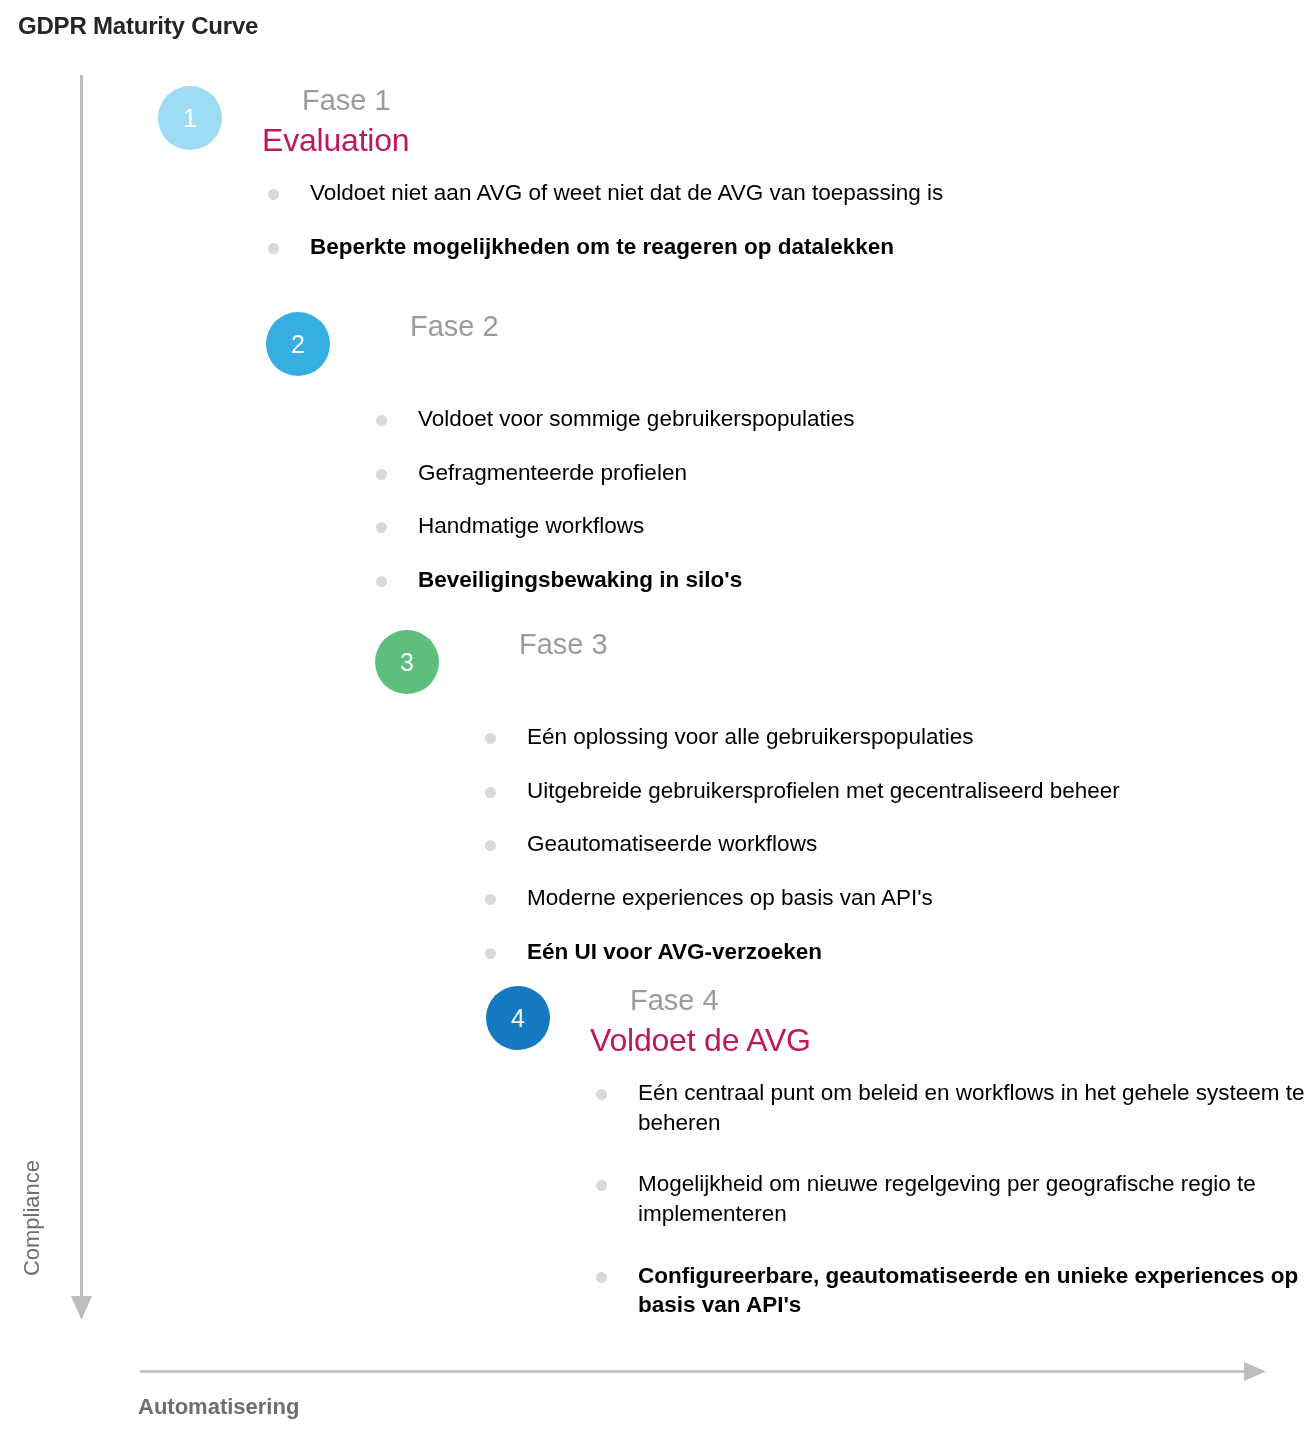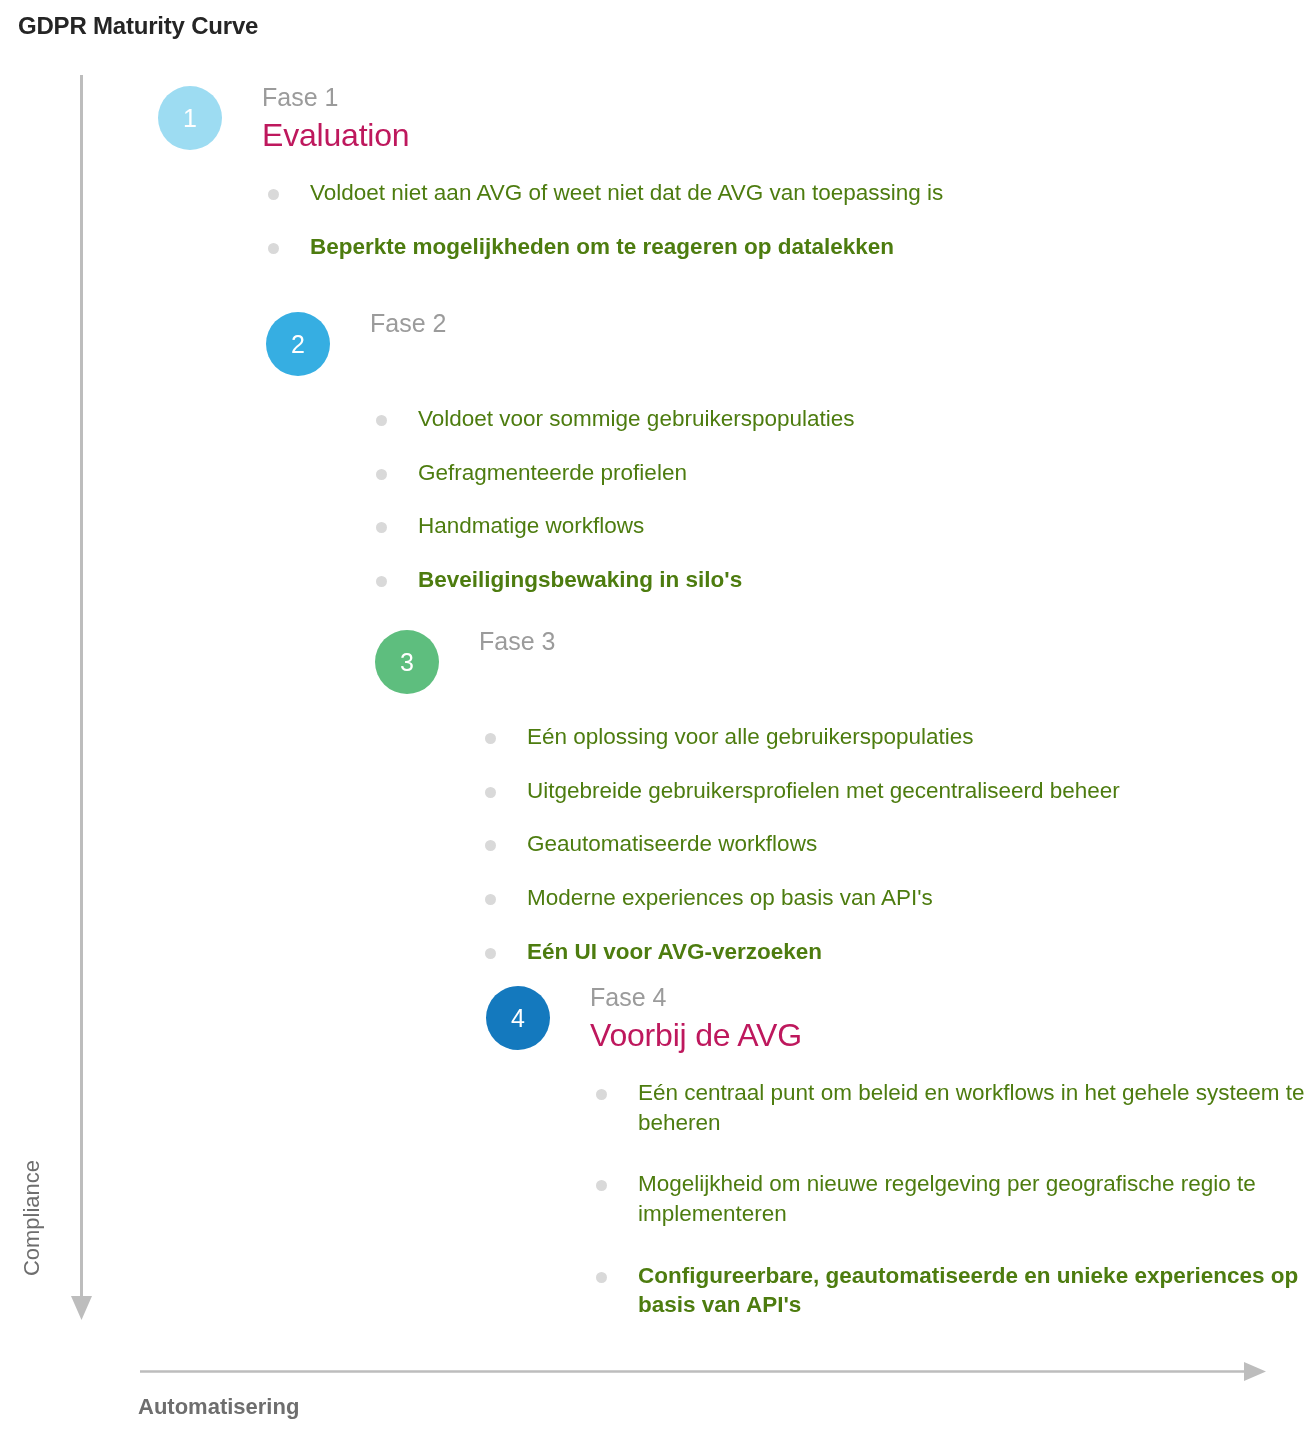--- a/index.html
+++ b/index.html
@@ -79,24 +79,25 @@
     align-items: center;
     justify-content: center;
     line-height: 1;
   }
   .phase-titles {
     position: absolute;
     left: 104px;
     top: 0;
   }
   .phase-label {
-    font-size: 25px;
+    font-size: 29px;
     color: #9b9b9b;
     line-height: 1.25;
     margin-bottom: 3px;
+    margin-left: 40px;
   }
   .phase-name {
     font-size: 32px;
     font-weight: normal;
     color: #be185d;
     letter-spacing: -0.2px;
     line-height: 1.2;
   }
 
   .bullets {
@@ -104,21 +105,21 @@
     padding: 0;
     list-style: none;
     position: relative;
     left: 104px;
     margin-top: 10px;
   }
   .bullet {
     position: relative;
     padding-left: 48px;
     font-size: 22.5px;
-    color: #4d7c0f;
+    color: #000000;
     line-height: 1.32;
     margin-bottom: 24px;
   }
   .bullet:last-child { margin-bottom: 0; font-weight: bold; }
   .bullet-dot {
     position: absolute;
     left: 6px;
     top: 11px;
     width: 11px;
     height: 11px;
@@ -226,21 +227,21 @@
       <span class="bullet-text">Eén UI voor AVG-verzoeken</span>
     </li>
   </ul>
 </div>
 
 <div class="phase" id="phase-4">
   <div class="phase-head">
     <div class="phase-circle" style="background:#1479be">4</div>
     <div class="phase-titles">
       <div class="phase-label">Fase 4</div>
-      <div class="phase-name">Voorbij de AVG</div>
+      <div class="phase-name">Voldoet de AVG</div>
     </div>
   </div>
   <ul class="bullets">
     <li class="bullet">
       <span class="bullet-dot"></span>
       <span class="bullet-text">Eén centraal punt om beleid en workflows in het gehele systeem te beheren</span>
     </li>
     <li class="bullet">
       <span class="bullet-dot"></span>
       <span class="bullet-text">Mogelijkheid om nieuwe regelgeving per geografische regio te implementeren</span>

